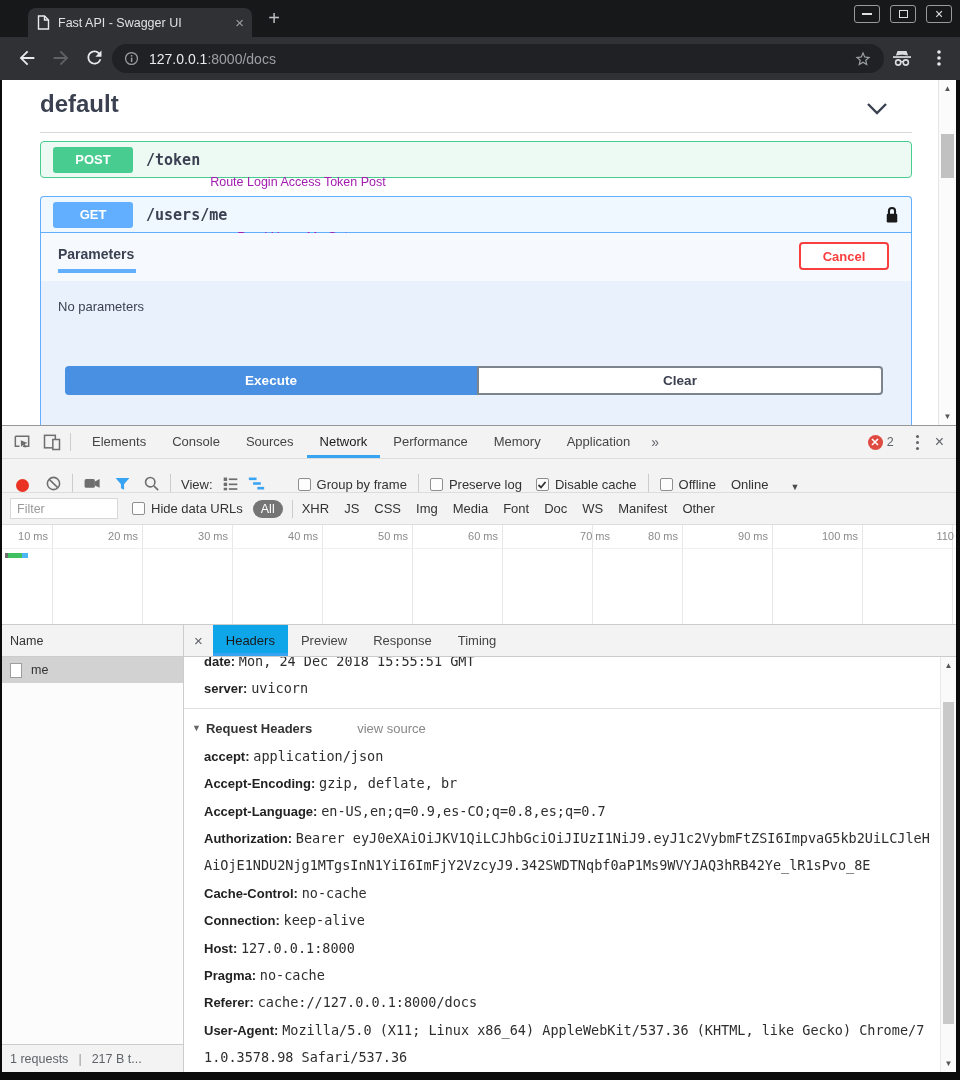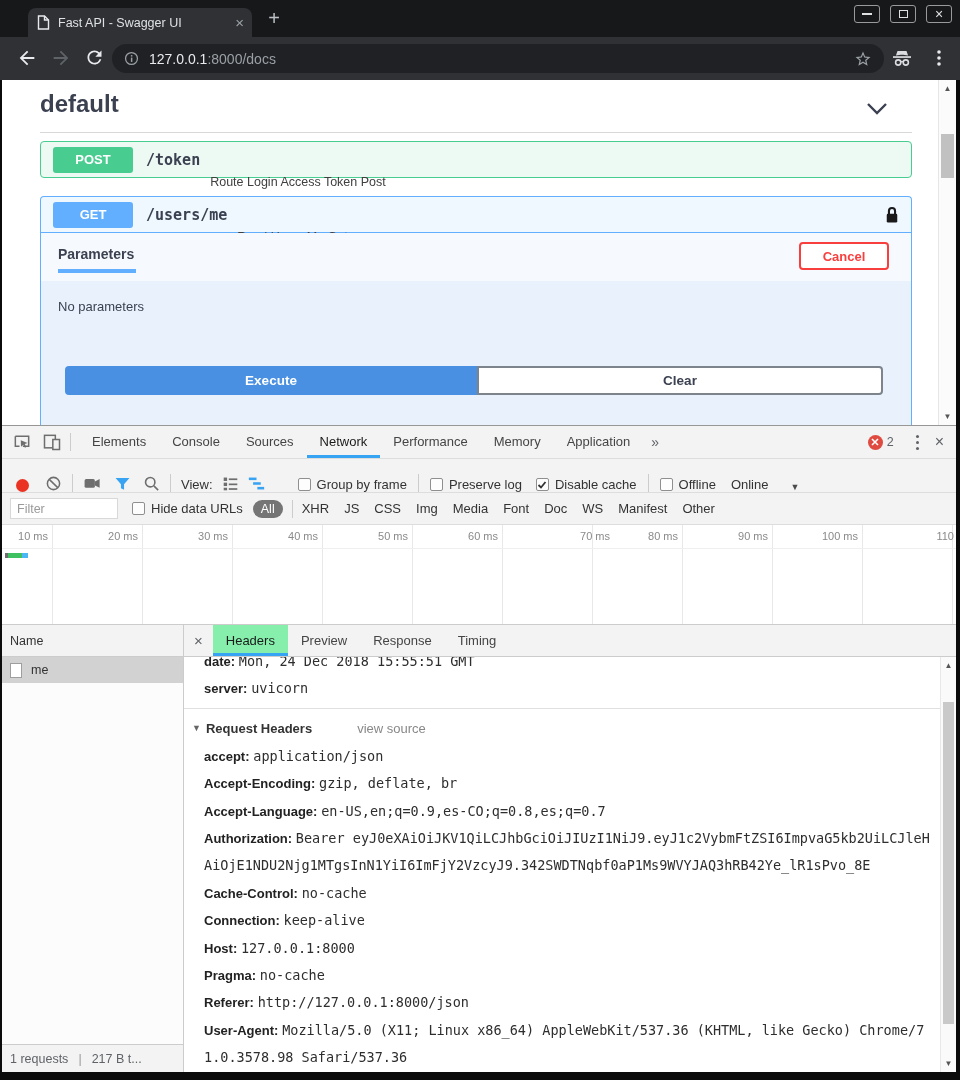--- a/index.html
+++ b/index.html
@@ -39,21 +39,21 @@
   .opblock{position:absolute;left:38px;width:872px;border-radius:4px;box-sizing:border-box;}
   .opblock-post{top:61px;height:37px;background:#edf9f3;border:1px solid #49cc90;}
   .opblock-get{top:116px;height:229px;background:#eff7ff;border:1px solid #61affe;border-bottom:none;
                border-radius:4px 4px 0 0;overflow:hidden;}
   .opblock-header{display:flex;align-items:center;height:35px;padding:0 12px;}
   .method-badge{width:80px;height:26px;border-radius:3px;color:#fff;font-weight:bold;font-size:13px;
                 display:flex;align-items:center;justify-content:center;}
   .badge-post{background:#49cc90;}
   .badge-get{background:#61affe;}
   .op-path{font-family:"DejaVu Sans Mono",monospace;font-weight:bold;font-size:15px;color:#3b4151;margin-left:13px;}
-  .op-summary{font-size:12.5px;color:#404040;margin-left:10px;margin-top:44px;}
+  .op-summary{font-size:12.5px;color:#a21caf;margin-left:10px;margin-top:44px;}
   .op-lock{margin-left:auto;}
   .get-header-row{border-bottom:1px solid #61affe;height:36px;display:flex;align-items:center;padding:0 12px;box-sizing:border-box;}
   .param-header{position:relative;height:48px;background:#f6fafe;}
   .param-title{position:absolute;left:17px;top:13px;font-size:14px;font-weight:bold;color:#3b4151;}
   .param-underline{position:absolute;left:17px;top:36px;width:78px;height:4px;background:#61affe;}
   .cancel-btn{position:absolute;right:22px;top:9px;width:90px;height:28px;border:2px solid #f93e3e;
               border-radius:4px;background:#fff;color:#f93e3e;font-size:13px;font-weight:bold;
               display:flex;align-items:center;justify-content:center;box-sizing:border-box;}
   .op-body{position:relative;height:145px;background:#e9f2fc;}
   .no-params{position:absolute;left:17px;top:18px;font-size:13px;color:#3b4151;}
@@ -112,21 +112,21 @@
   .req-name{font-size:12.5px;color:#333;}
   .summary-bar{position:absolute;left:0;bottom:0;width:100%;height:28px;background:#f3f3f3;border-top:1px solid #ccc;
                box-sizing:border-box;display:flex;align-items:center;padding-left:8px;font-size:12.5px;color:#5f6368;white-space:nowrap;overflow:hidden;}
   .sum-sep{margin:0 10px;color:#9a9a9a;}
 
   .detail-pane{position:absolute;left:182px;top:199px;right:0;bottom:0;background:#fff;overflow:hidden;}
   .detail-tabs{position:absolute;left:0;top:0;width:100%;height:32px;background:#f3f3f3;border-bottom:1px solid #ccc;
                box-sizing:border-box;display:flex;align-items:center;}
   .detail-close{font-size:15px;color:#5f6368;margin:0 10px 0 10px;}
   .d-tab{padding:0 13px;height:31px;line-height:31px;font-size:13px;color:#454545;}
-  .d-tab.active{background:#86efac;color:#1a1a1a;box-shadow:inset 0 -3px 0 #37a3f3;}
+  .d-tab.active{background:#0ea5e9;color:#1a1a1a;box-shadow:inset 0 -3px 0 #37a3f3;}
   .detail-content{position:absolute;left:0;top:32px;right:16px;bottom:0;overflow:hidden;}
   .hline{padding:0 8px 0 20px;line-height:27.4px;word-break:break-all;font-size:13.5px;}
   .hname{font-family:"Liberation Sans",sans-serif;font-weight:bold;font-size:13px;color:#222;}
   .hval{font-family:"DejaVu Sans Mono",monospace;color:#2e2e2e;}
   .resp-block{margin-top:-9px;}
   .h-divider{height:1px;background:#e0e0e0;margin:5px 0;}
   .sec-title-row{display:flex;align-items:center;height:29px;padding-left:8px;}
   .disclosure{font-size:9px;color:#666;margin-right:5px;}
   .sec-title{font-size:13px;font-weight:bold;color:#333;}
   .view-source{font-size:13px;color:#888;margin-left:45px;}
@@ -485,21 +485,21 @@
         <div class="hline">
           <span class="hname">Host:</span>
           <span class="hval">127.0.0.1:8000</span>
         </div>
         <div class="hline">
           <span class="hname">Pragma:</span>
           <span class="hval">no-cache</span>
         </div>
         <div class="hline">
           <span class="hname">Referer:</span>
-          <span class="hval">http://127.0.0.1:8000/json</span>
+          <span class="hval">cache://127.0.0.1:8000/docs</span>
         </div>
         <div class="hline">
           <span class="hname">User-Agent:</span>
           <span class="hval">Mozilla/5.0 (X11; Linux x86_64) AppleWebKit/537.36 (KHTML, like Gecko) Chrome/71.0.3578.98 Safari/537.36</span>
         </div>
       </div>
 
       <div class="dt-scroll">
         <div class="scroll-arrow" style="top:4px;">▲</div>
         <div class="dt-thumb"></div>

